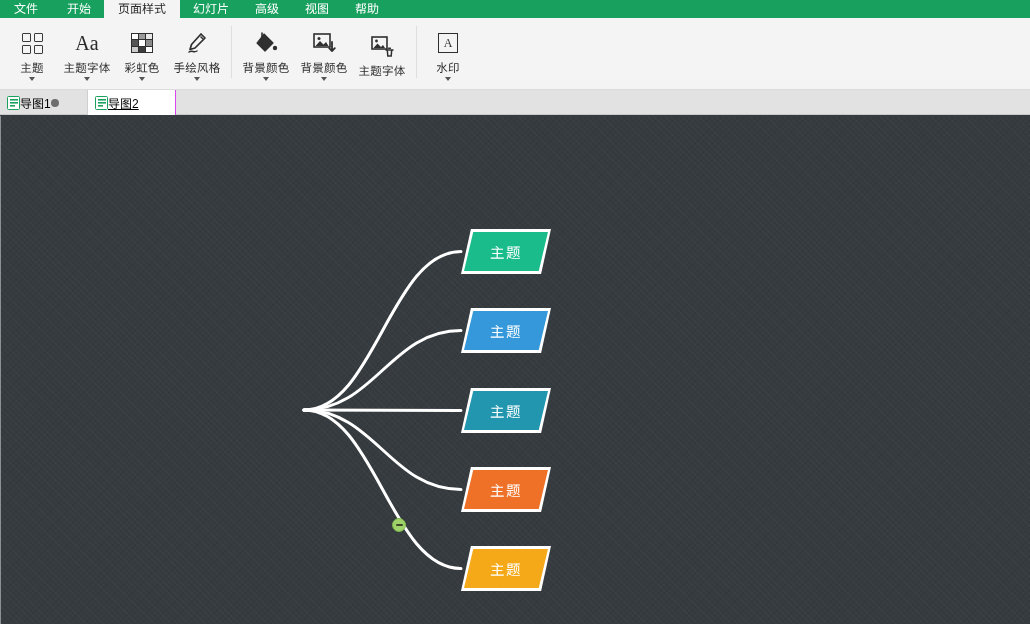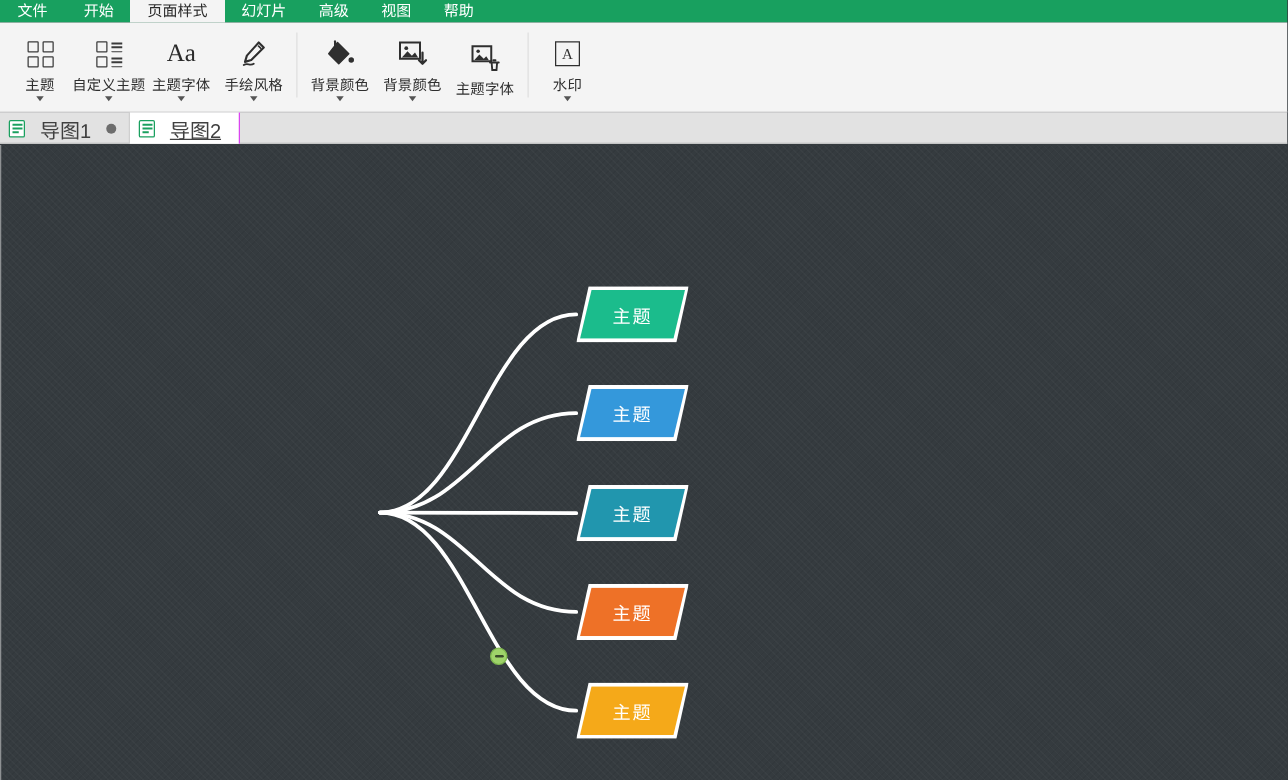--- a/index.html
+++ b/index.html
@@ -98,23 +98,23 @@
   .ico-wm { width:20px;height:20px;border:1.8px solid #2f2f2f;display:flex;align-items:center;justify-content:center;
             font-size:12px;font-family:"Liberation Serif",serif;color:#2f2f2f;}
 
   
   .doctabs {
     position:absolute; top:90px; left:0; width:1030px; height:25px;
     background:#e2e2e2; border-bottom:1px solid #c9c9c9;
     display:flex; align-items:stretch;
   }
   .doctab {
-    display:flex; align-items:center; gap:12px;
+    display:flex; align-items:center; gap:0;
     padding:0 10px 0 7px; height:25px;
-    font-size:16px; color:#404040; cursor:default;
+    font-size:12px; color:#000000; cursor:default;
     border-right:1px solid #cfcfcf;
     min-width:88px;
   }
   .doctab.active { background:#ffffff; border-right:1px solid #d946ef;text-decoration:underline; }
   .doctab .fileicon {
     width:13px;height:14px;border:1px solid #1aa05f;border-radius:1.5px;
     background:#ffffff; position:relative; flex:none;
   }
   .doctab .fileicon:after{
     content:""; position:absolute; left:2px; top:2.5px;
@@ -209,35 +209,40 @@
               <i></i>
               <i></i>
               <i></i>
             </div>
           </div>
           <div class="rlabel">主题</div>
           <div class="caret"></div>
         </div>
         <div class="rbtn wide">
           <div class="icon">
-            <div class="ico-grid-lines">
-              <i></i>
-              <i class="ln"></i>
-              <i></i>
-              <i class="ln"></i>
+            <div class="ico-aa">Aa</div>
+          </div>
+          <div class="rlabel">主题字体</div>
+          <div class="caret"></div>
+        </div>
+        <div class="rbtn">
+          <div class="icon">
+            <div class="ico-table">
+              <i style="background: rgb(255, 255, 255);"></i>
+              <i style="background: rgb(154, 154, 154);"></i>
+              <i style="background: rgb(232, 232, 232);"></i>
+              <i style="background: rgb(85, 85, 85);"></i>
+              <i style="background: rgb(255, 255, 255);"></i>
+              <i style="background: rgb(138, 138, 138);"></i>
+              <i style="background: rgb(204, 204, 204);"></i>
+              <i style="background: rgb(60, 60, 60);"></i>
+              <i style="background: rgb(255, 255, 255);"></i>
             </div>
           </div>
-          <div class="rlabel">自定义主题</div>
-          <div class="caret"></div>
-        </div>
-        <div class="rbtn wide">
-          <div class="icon">
-            <div class="ico-aa">Aa</div>
-          </div>
-          <div class="rlabel">主题字体</div>
+          <div class="rlabel">彩虹色</div>
           <div class="caret"></div>
         </div>
         <div class="rbtn wide">
           <div class="icon">
             <svg class="ico-pencil" viewBox="0 0 24 24">
               <path d="M16 3 L20 7 L10 17 L5 18.5 L6.5 13.5 Z" fill="none" stroke="#2f2f2f" stroke-width="1.7" stroke-linejoin="round"></path>
               <path d="M15.5 5.5 L18 8" stroke="#2f2f2f" stroke-width="1.4"></path>
               <path d="M4 21 C7 19 9 22 12 20" fill="none" stroke="#2f2f2f" stroke-width="1.5" stroke-linecap="round"></path>
             </svg>
           </div>

